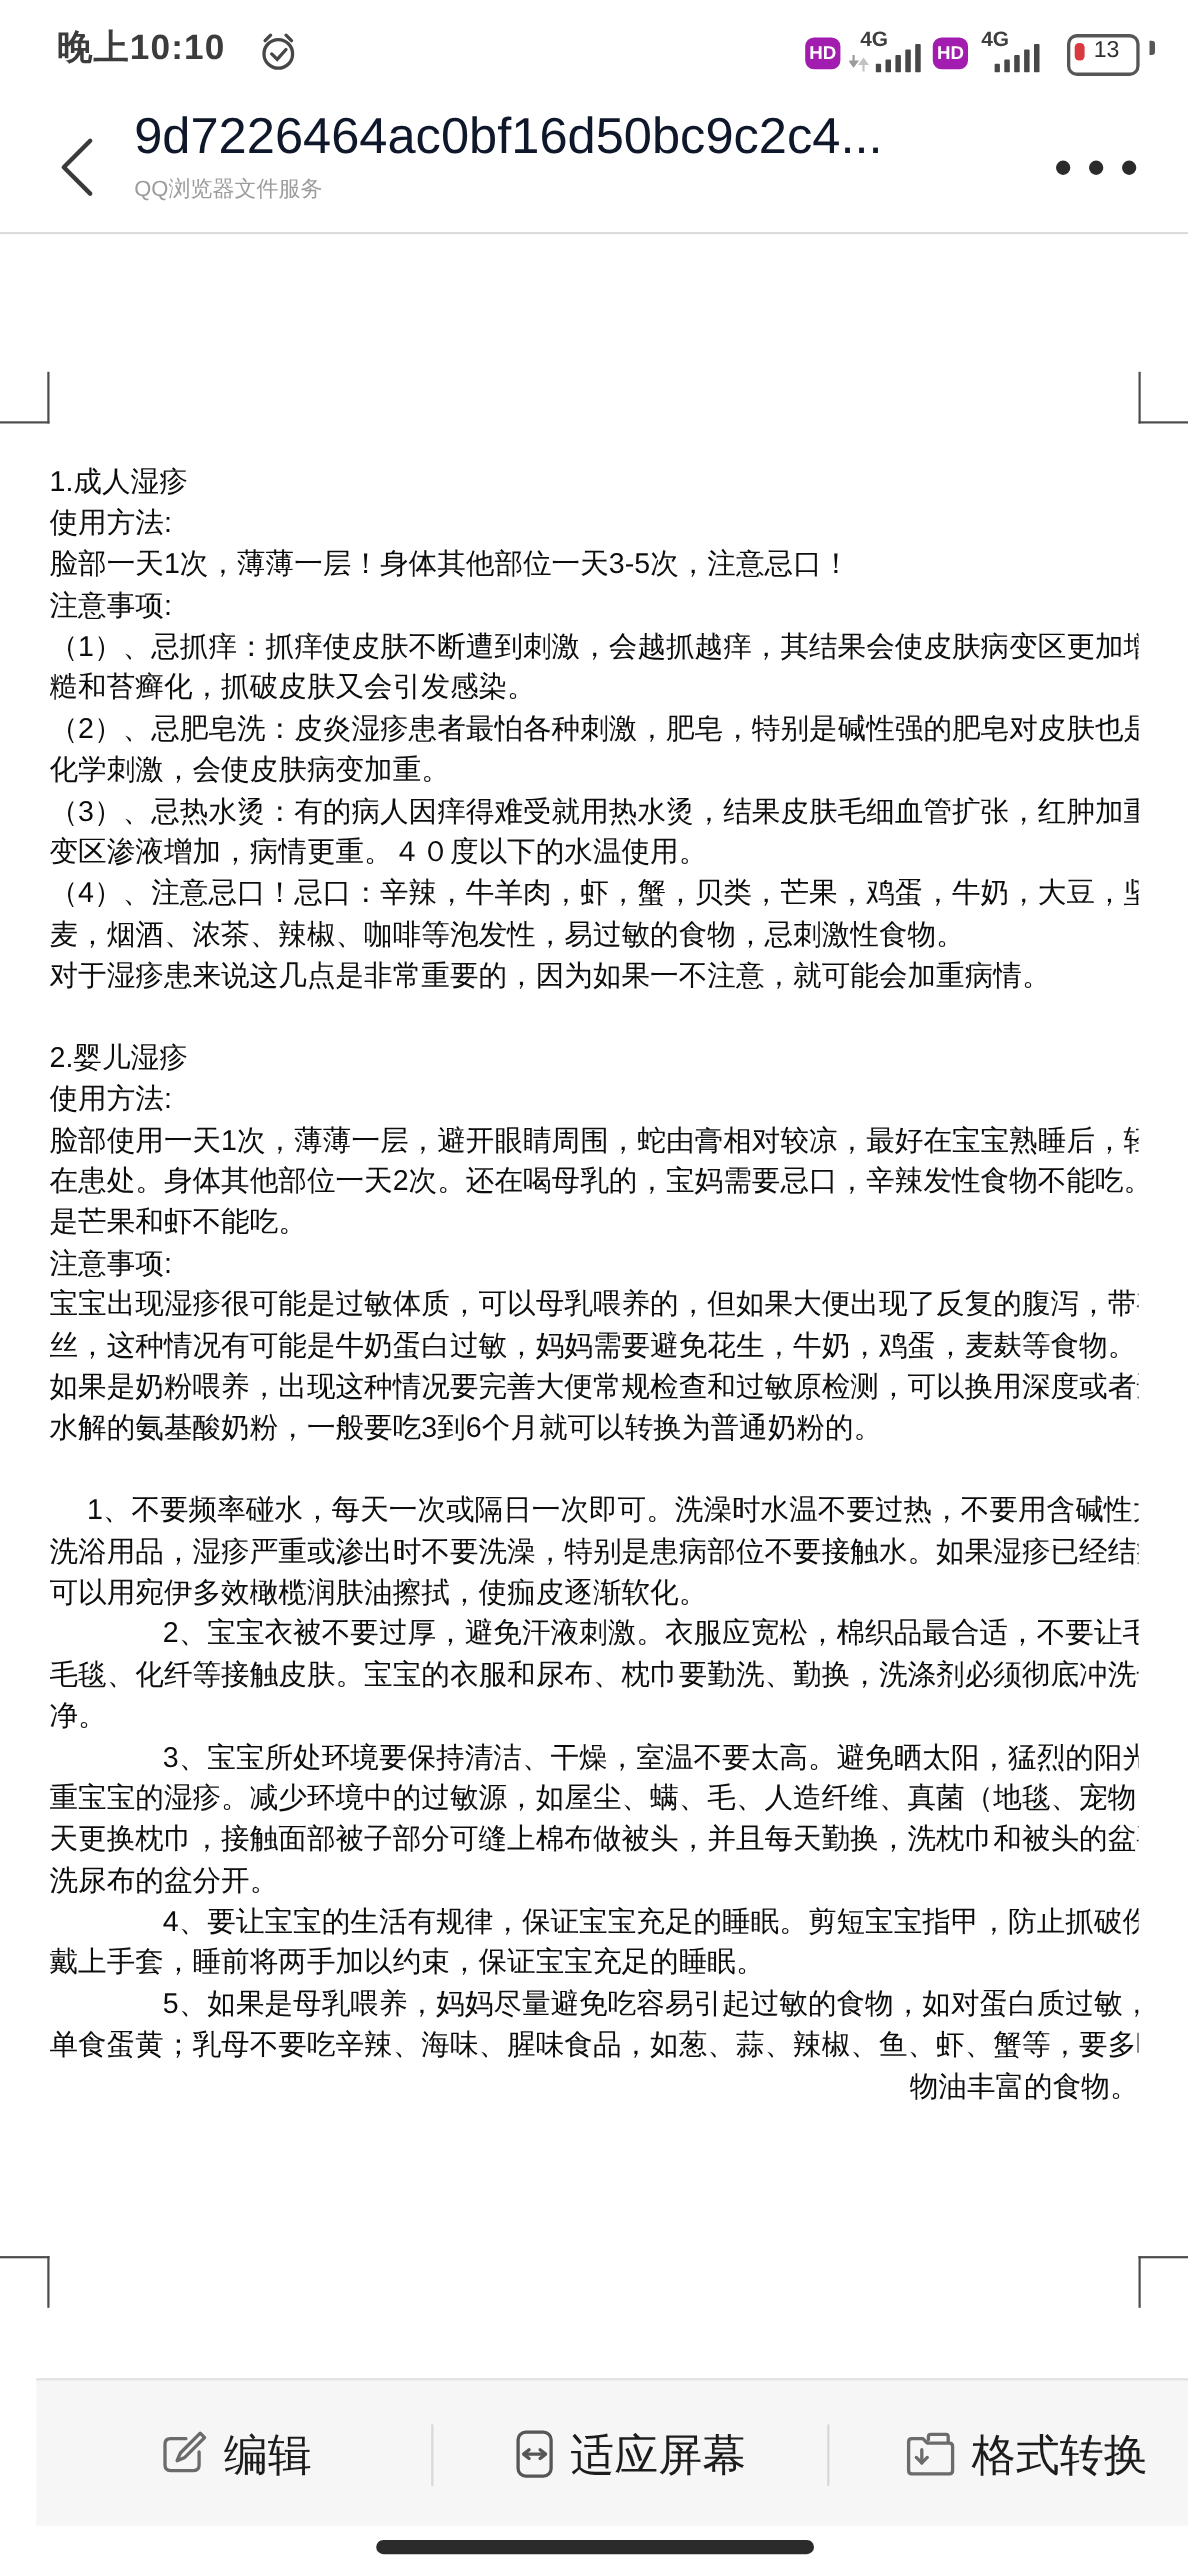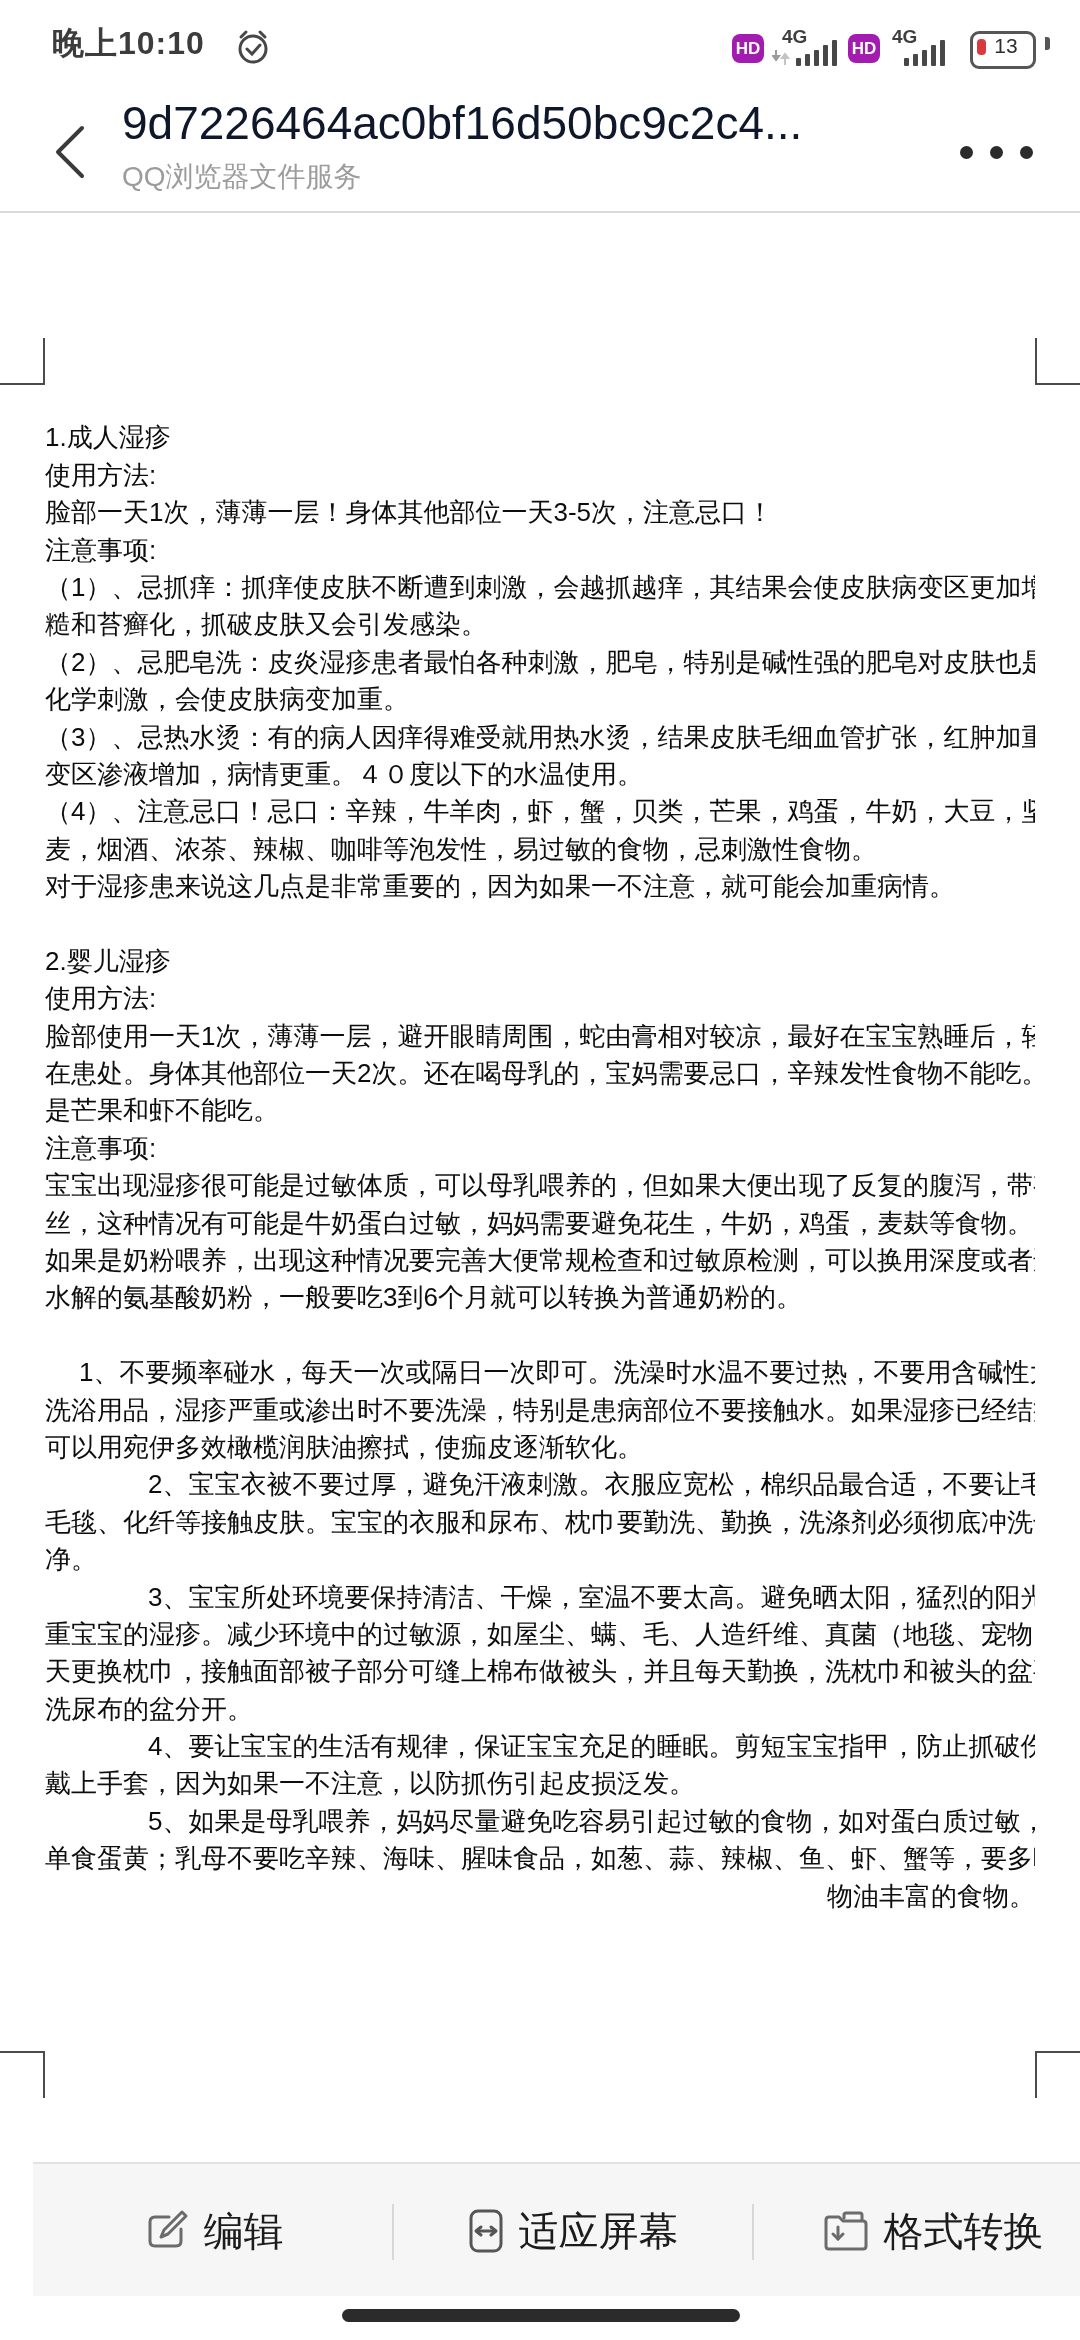--- a/index.html
+++ b/index.html
@@ -22,21 +22,21 @@
   .battery{position:relative;width:60px;height:32px;border:3px solid #565656;border-radius:9px;
     margin-left:14px;margin-top:5px;display:flex;justify-content:center;}
   .battery-fill{position:absolute;left:4px;top:5px;width:9px;height:16px;border-radius:4px;background:#d93a3f;}
   .battery-num{font-size:21px;color:#2e2e2e;font-weight:500;margin-left:6px;}
   .battery-cap{position:absolute;right:50px;top:37px;width:5px;height:13px;background:#565656;border-radius:0 3px 3px 0;}
   
   .header{position:absolute;left:0;top:90px;width:1080px;height:121px;background:#fff;border-bottom:2px solid #dadada;}
   .back-btn{position:absolute;left:40px;top:10px;width:60px;height:100px;cursor:pointer;}
   .hdr-title{position:absolute;left:122px;top:6px;width:810px;font-size:46px;color:#0f172a;
     white-space:nowrap;overflow:hidden;}
-  .hdr-sub{position:absolute;left:122px;top:68px;font-size:28px;color:#9c9c9c;white-space:nowrap;}
+  .hdr-sub{position:absolute;left:122px;top:68px;font-size:20px;color:#9c9c9c;white-space:nowrap;}
   .menu-btn{position:absolute;right:36px;top:40px;width:96px;height:44px;display:flex;align-items:center;
     justify-content:center;gap:17px;cursor:pointer;}
   .dot{width:13px;height:13px;border-radius:50%;background:#2b2b2b;}
   
   .doc{position:absolute;left:0;top:213px;width:1080px;height:1949px;background:#fff;}
   .crop{position:absolute;width:43px;height:45px;}
   .crop.tl{left:0;top:125px;border-right:2px solid #4c4c4c;border-bottom:2px solid #4c4c4c;}
   .crop.tr{right:0;top:125px;border-left:2px solid #4c4c4c;border-bottom:2px solid #4c4c4c;}
   .crop.bl{left:0;top:1838px;border-right:2px solid #4c4c4c;border-top:2px solid #4c4c4c;}
   .crop.br{right:0;top:1838px;border-left:2px solid #4c4c4c;border-top:2px solid #4c4c4c;}
@@ -160,21 +160,21 @@
       <div class="doc-line" style="text-indent: 0px;">洗浴用品，湿疹严重或渗出时不要洗澡，特别是患病部位不要接触水。如果湿疹已经结痂，</div>
       <div class="doc-line" style="text-indent: 0px;">可以用宛伊多效橄榄润肤油擦拭，使痂皮逐渐软化。</div>
       <div class="doc-line" style="text-indent: 103px;">2、宝宝衣被不要过厚，避免汗液刺激。衣服应宽松，棉织品最合适，不要让毛衣、</div>
       <div class="doc-line" style="text-indent: 0px;">毛毯、化纤等接触皮肤。宝宝的衣服和尿布、枕巾要勤洗、勤换，洗涤剂必须彻底冲洗干</div>
       <div class="doc-line" style="text-indent: 0px;">净。</div>
       <div class="doc-line" style="text-indent: 103px;">3、宝宝所处环境要保持清洁、干燥，室温不要太高。避免晒太阳，猛烈的阳光会加</div>
       <div class="doc-line" style="text-indent: 0px;">重宝宝的湿疹。减少环境中的过敏源，如屋尘、螨、毛、人造纤维、真菌（地毯、宠物）。每</div>
       <div class="doc-line" style="text-indent: 0px;">天更换枕巾，接触面部被子部分可缝上棉布做被头，并且每天勤换，洗枕巾和被头的盆要与</div>
       <div class="doc-line" style="text-indent: 0px;">洗尿布的盆分开。</div>
       <div class="doc-line" style="text-indent: 103px;">4、要让宝宝的生活有规律，保证宝宝充足的睡眠。剪短宝宝指甲，防止抓破伤口。</div>
-      <div class="doc-line" style="text-indent: 0px;">戴上手套，因为如果一不注意，以防抓伤引起皮损泛发。</div>
+      <div class="doc-line" style="text-indent: 0px;">戴上手套，睡前将两手加以约束，保证宝宝充足的睡眠。</div>
       <div class="doc-line" style="text-indent: 103px;">5、如果是母乳喂养，妈妈尽量避免吃容易引起过敏的食物，如对蛋白质过敏，可</div>
       <div class="doc-line" style="text-indent: 0px;">单食蛋黄；乳母不要吃辛辣、海味、腥味食品，如葱、蒜、辣椒、鱼、虾、蟹等，要多吃含植</div>
       <div class="doc-line" style="text-indent: 0px; text-align: right;">物油丰富的食物。</div>
       <div class="doc-line" style="text-indent: 0px;">&nbsp;</div>
     </div>
 </div>
 
 <div class="toolbar">
   <div class="tb-btn">
     <span>

